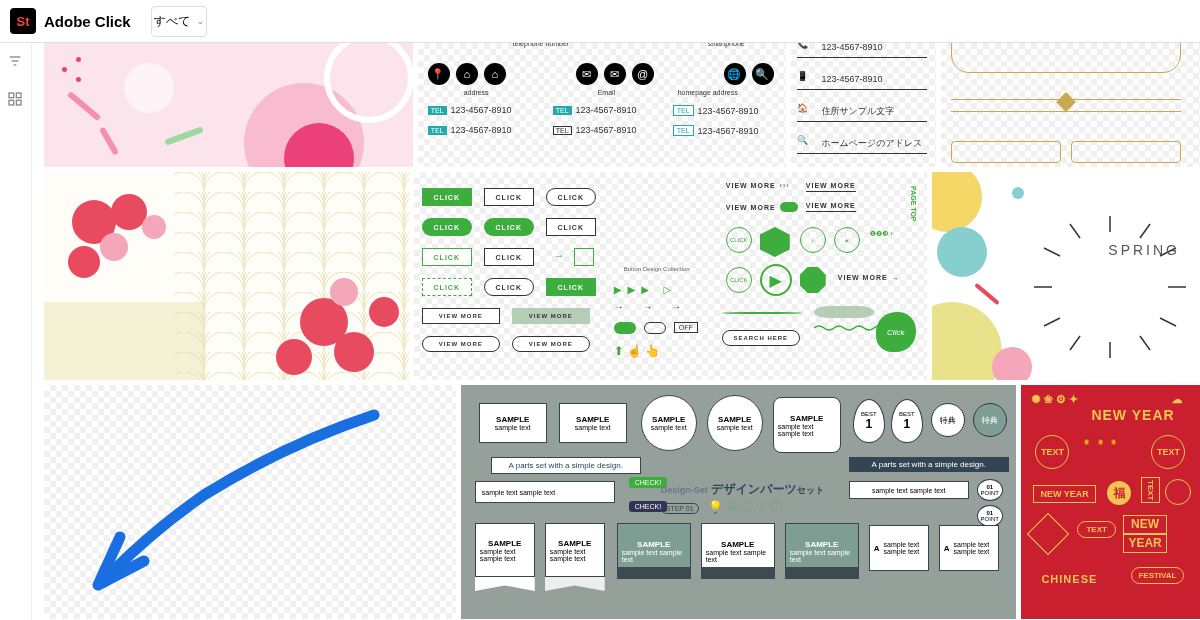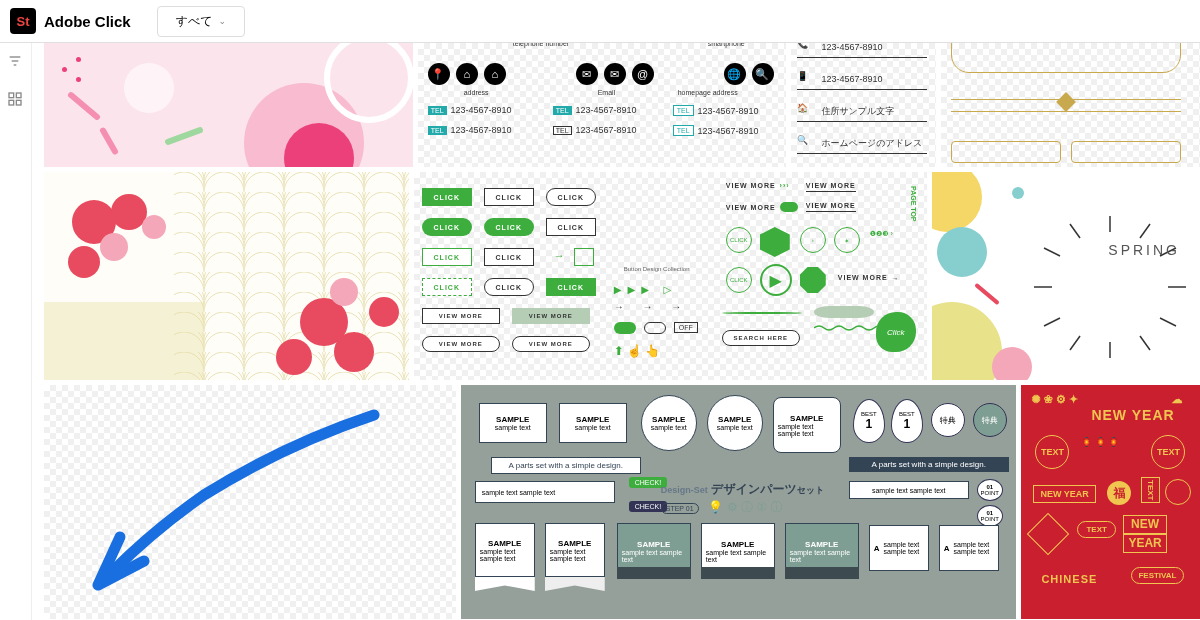--- a/index.html
+++ b/index.html
@@ -1,20 +1,20 @@
 <!DOCTYPE html>
 <html><head>
 <meta charset="utf-8">
 <style>
 *{margin:0;padding:0;box-sizing:border-box;font-family:-apple-system,BlinkMacSystemFont,"Segoe UI",sans-serif}
 body{width:1200px;height:620px;overflow:hidden;background:#fff}
 .header{height:43px;background:#fff;border-bottom:1px solid #e0e0e0;display:flex;align-items:center;padding:0 10px;gap:8px}
 .logo-box{width:26px;height:26px;background:#000;color:#ef4444;display:flex;align-items:center;justify-content:center;font-weight:700;font-size:13px;border-radius:4px}
 .logo-text{font-weight:700;font-size:15px}
-.dropdown{display:flex;align-items:center;gap:6px;padding:6px 18px;border:1px solid #ddd;border-radius:4px;font-size:12px;cursor:pointer;margin-left:18px}
+.dropdown{display:flex;align-items:center;gap:6px;padding:6px 2px;border:1px solid #ddd;border-radius:4px;font-size:12px;cursor:pointer;margin-left:12px}
 .search-box{flex:1;max-width:900px;display:flex;align-items:center;border:1px solid #ddd;border-radius:4px;padding:6px 10px;gap:8px}
 .search-box input{border:none;outline:none;font-size:13px;flex:1}
 .sidebar{position:absolute;left:0;top:43px;width:32px;height:577px;border-right:1px solid #eee;display:flex;flex-direction:column;align-items:center;padding-top:10px;gap:20px}
 .sidebar-icon{width:18px;height:18px;color:#888}
 .grid{position:absolute;left:32px;top:43px;width:1168px;height:577px;overflow:hidden}
 .row{display:flex;gap:5px;margin-bottom:5px}
 
 .r1{height:124px}
 .r2{height:208px}
 .r3{height:234px}

